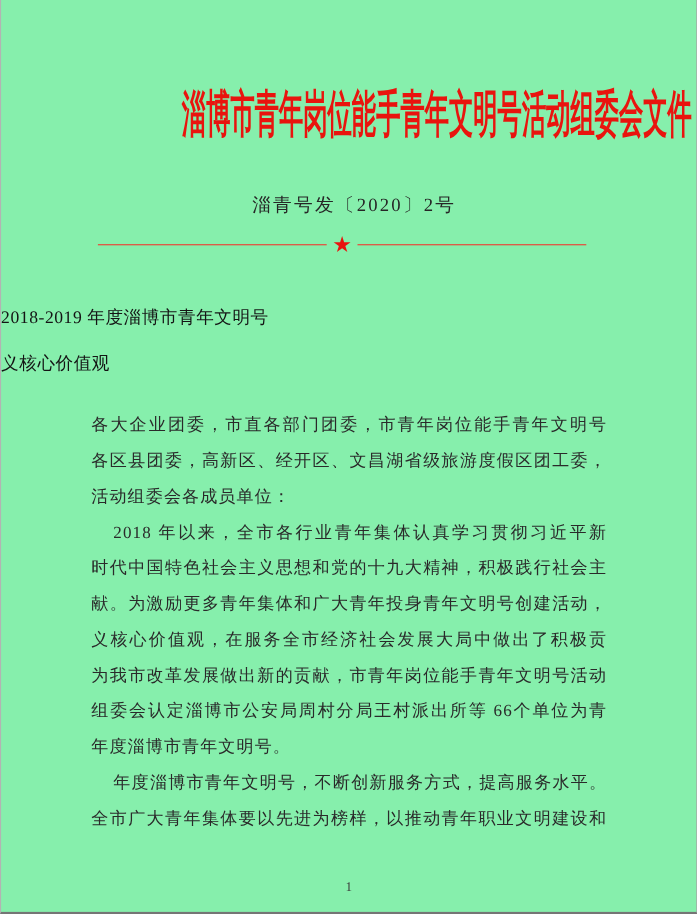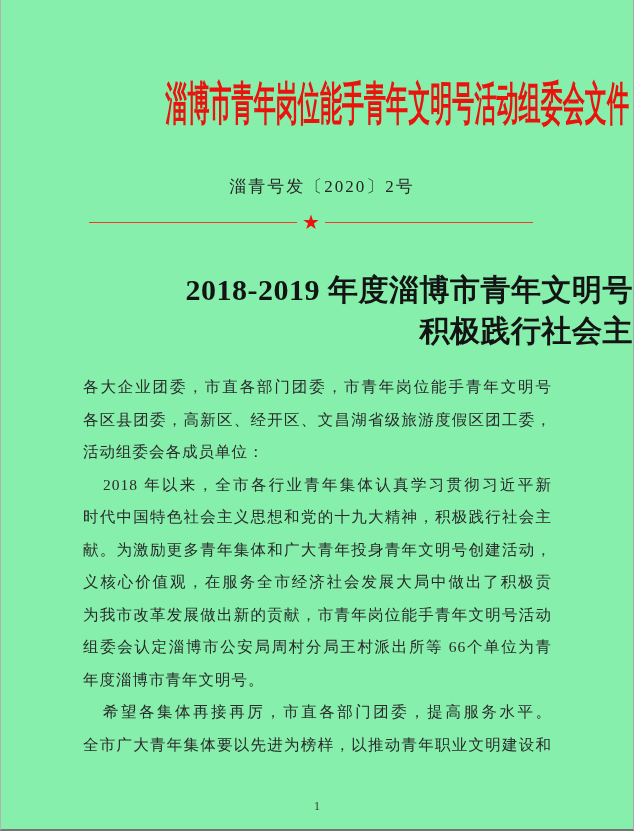--- a/index.html
+++ b/index.html
@@ -66,24 +66,24 @@
     font-size:20px;
     line-height:20px;
     margin:0 5px;
     font-family:"DejaVu Sans",sans-serif;
   }
   .doc-title{
     position:absolute;
     top:270px;
     left:0;
     width:100%;
-    text-align:right;
-    font-size:30px;
+    text-align:left;
+    font-size:16px;
     line-height:40.5px;
-    font-weight:bold;
+    font-weight:normal;
     color:#141414;
     letter-spacing:0.5px;
   }
   .body-text{
     position:absolute;
     top:371px;
     left:82px;
     width:469px;
     font-size:15.5px;
     line-height:32.5px;
@@ -122,33 +122,33 @@
   <div class="doc-number">淄青号发〔2020〕2号</div>
 
   <div class="star-rule">
     <span class="rule-line"></span>
     <span class="star">★</span>
     <span class="rule-line"></span>
   </div>
 
   <div class="doc-title">
     <div>2018-2019 年度淄博市青年文明号</div>
-    <div>积极践行社会主</div>
+    <div>义核心价值观</div>
   </div>
 
   <div class="body-text">
       <div class="body-line stretch">各大企业团委，市直各部门团委，市青年岗位能手青年文明号</div>
       <div class="body-line stretch">各区县团委，高新区、经开区、文昌湖省级旅游度假区团工委，</div>
       <div class="body-line">活动组委会各成员单位：</div>
       <div class="body-line indent stretch">2018 年以来，全市各行业青年集体认真学习贯彻习近平新</div>
       <div class="body-line stretch">时代中国特色社会主义思想和党的十九大精神，积极践行社会主</div>
       <div class="body-line stretch">献。为激励更多青年集体和广大青年投身青年文明号创建活动，</div>
       <div class="body-line stretch">义核心价值观，在服务全市经济社会发展大局中做出了积极贡</div>
       <div class="body-line stretch">为我市改革发展做出新的贡献，市青年岗位能手青年文明号活动</div>
       <div class="body-line stretch">组委会认定淄博市公安局周村分局王村派出所等 66个单位为青</div>
       <div class="body-line">年度淄博市青年文明号。</div>
-      <div class="body-line indent stretch">希望各集体再接再厉，市直各部门团委，提高服务水平。</div>
+      <div class="body-line indent stretch">年度淄博市青年文明号，不断创新服务方式，提高服务水平。</div>
       <div class="body-line stretch">全市广大青年集体要以先进为榜样，以推动青年职业文明建设和</div>
     </div>
 
   <div class="page-number">1</div>
 
 </div>
 
 </body></html>

